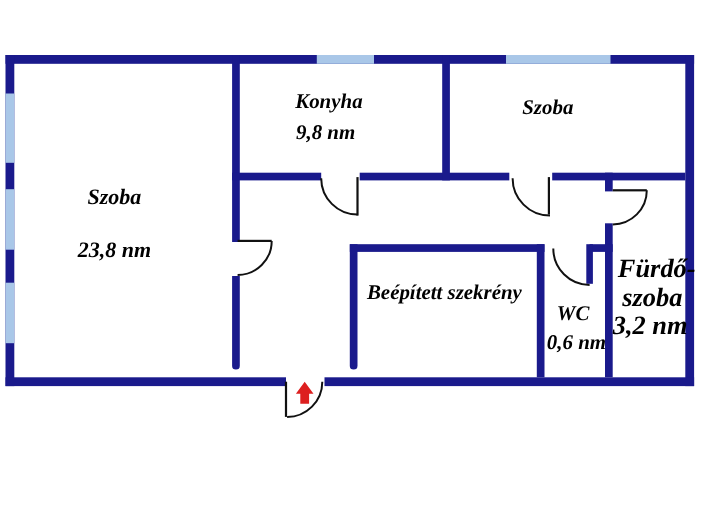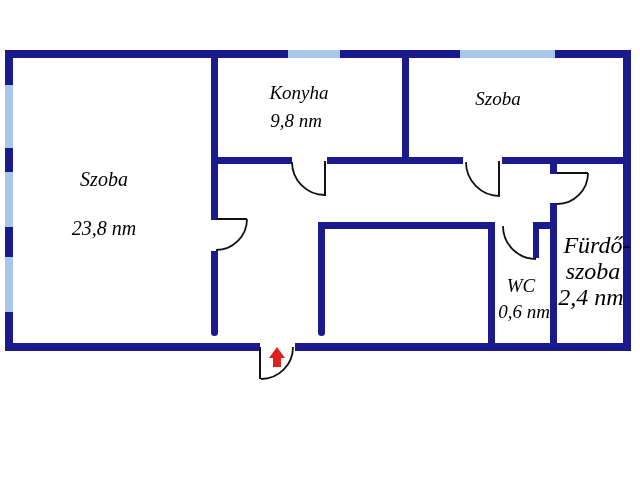--- a/index.html
+++ b/index.html
@@ -10,21 +10,21 @@
     font-family:"Liberation Serif","DejaVu Serif",serif;
   }
   .wall { position:absolute; background:var(--wall,#1a1a8c); }
   .cap-b { border-radius:0 0 4px 4px; }
   .window { position:absolute; background:var(--window,#a9c7e8); }
   .panel { position:absolute; background:var(--door_line,#111111); }
   .overlay { position:absolute; left:0; top:0; width:640px; height:480px; }
   .overlay path { fill:none; stroke:var(--door_line,#111111); stroke-width:1.8px; }
   .label {
     position:absolute; transform:translateX(-50%);
-    color:var(--text,#000000); font-weight:normal; font-style:italic;
+    color:var(--text,#000000); font-weight:bold; font-style:italic;
     white-space:nowrap; line-height:1.2; text-align:left;
   }
   .f20 { font-size:20px; }
   .f19 { font-size:19px; }
   .f18 { font-size:24px; }
   .disclaimer {
     position:absolute; left:338px; top:400px; transform:translateX(-50%);
     color:var(--text,#000000); font-weight:bold; font-style:italic;
     font-size:18px; white-space:nowrap; letter-spacing:0.3px;
   }
@@ -74,20 +74,21 @@
     <path d="M 588 173 A 31 31 0 0 1 557 204"></path>
     <path d="M 261 379 A 32 32 0 0 0 293 347"></path>
     <polygon points="277,347 285,358 281,358 281,367 273,367 273,358 269,358" style="fill:var(--arrow,#dd2020);stroke:none"></polygon>
   </svg>
 
   <div class="label f20" style="left:104px;top:167px;">Szoba</div>
   <div class="label f20" style="left:104px;top:197px;margin-top:19px;">23,8 nm</div>
   <div class="label f19" style="left:299px;top:82px;">Konyha</div>
   <div class="label f19" style="left:296px;top:110px;">9,8 nm</div>
   <div class="label f19" style="left:498px;top:88px;">Szoba</div>
+  <div class="label f19" style="left:404px;top:256px;">Beépített szekrény</div>
   <div class="label f19" style="left:521px;top:275px;">WC</div>
   <div class="label f19" style="left:524px;top:301px;">0,6 nm</div>
   <div class="label f18" style="left:597px;top:231px;">Fürdő-</div>
   <div class="label f18" style="left:593px;top:257px;">szoba</div>
-  <div class="label f18" style="left:591px;top:283px;">2,4 nm</div>
+  <div class="label f18" style="left:591px;top:283px;">3,2 nm</div>
 
 
 </div>
 
 </body></html>

